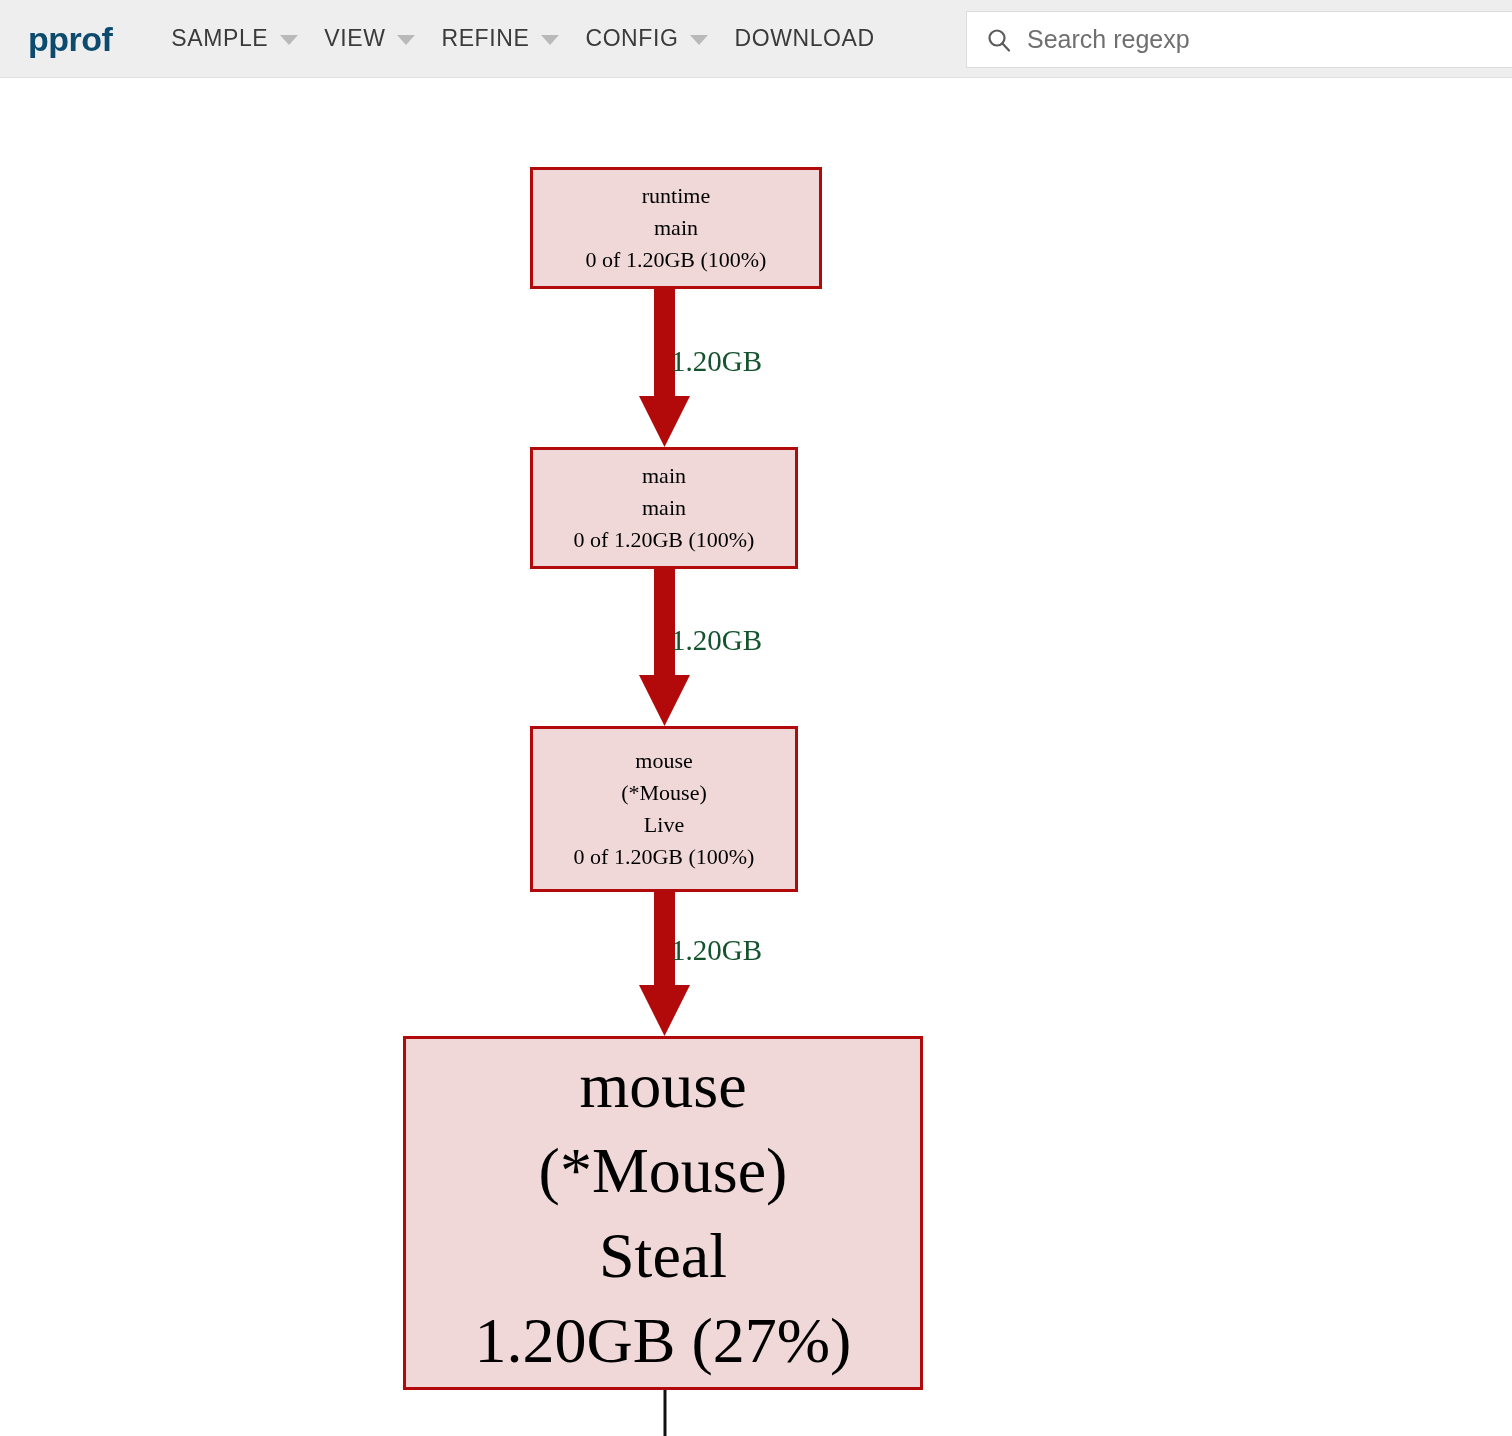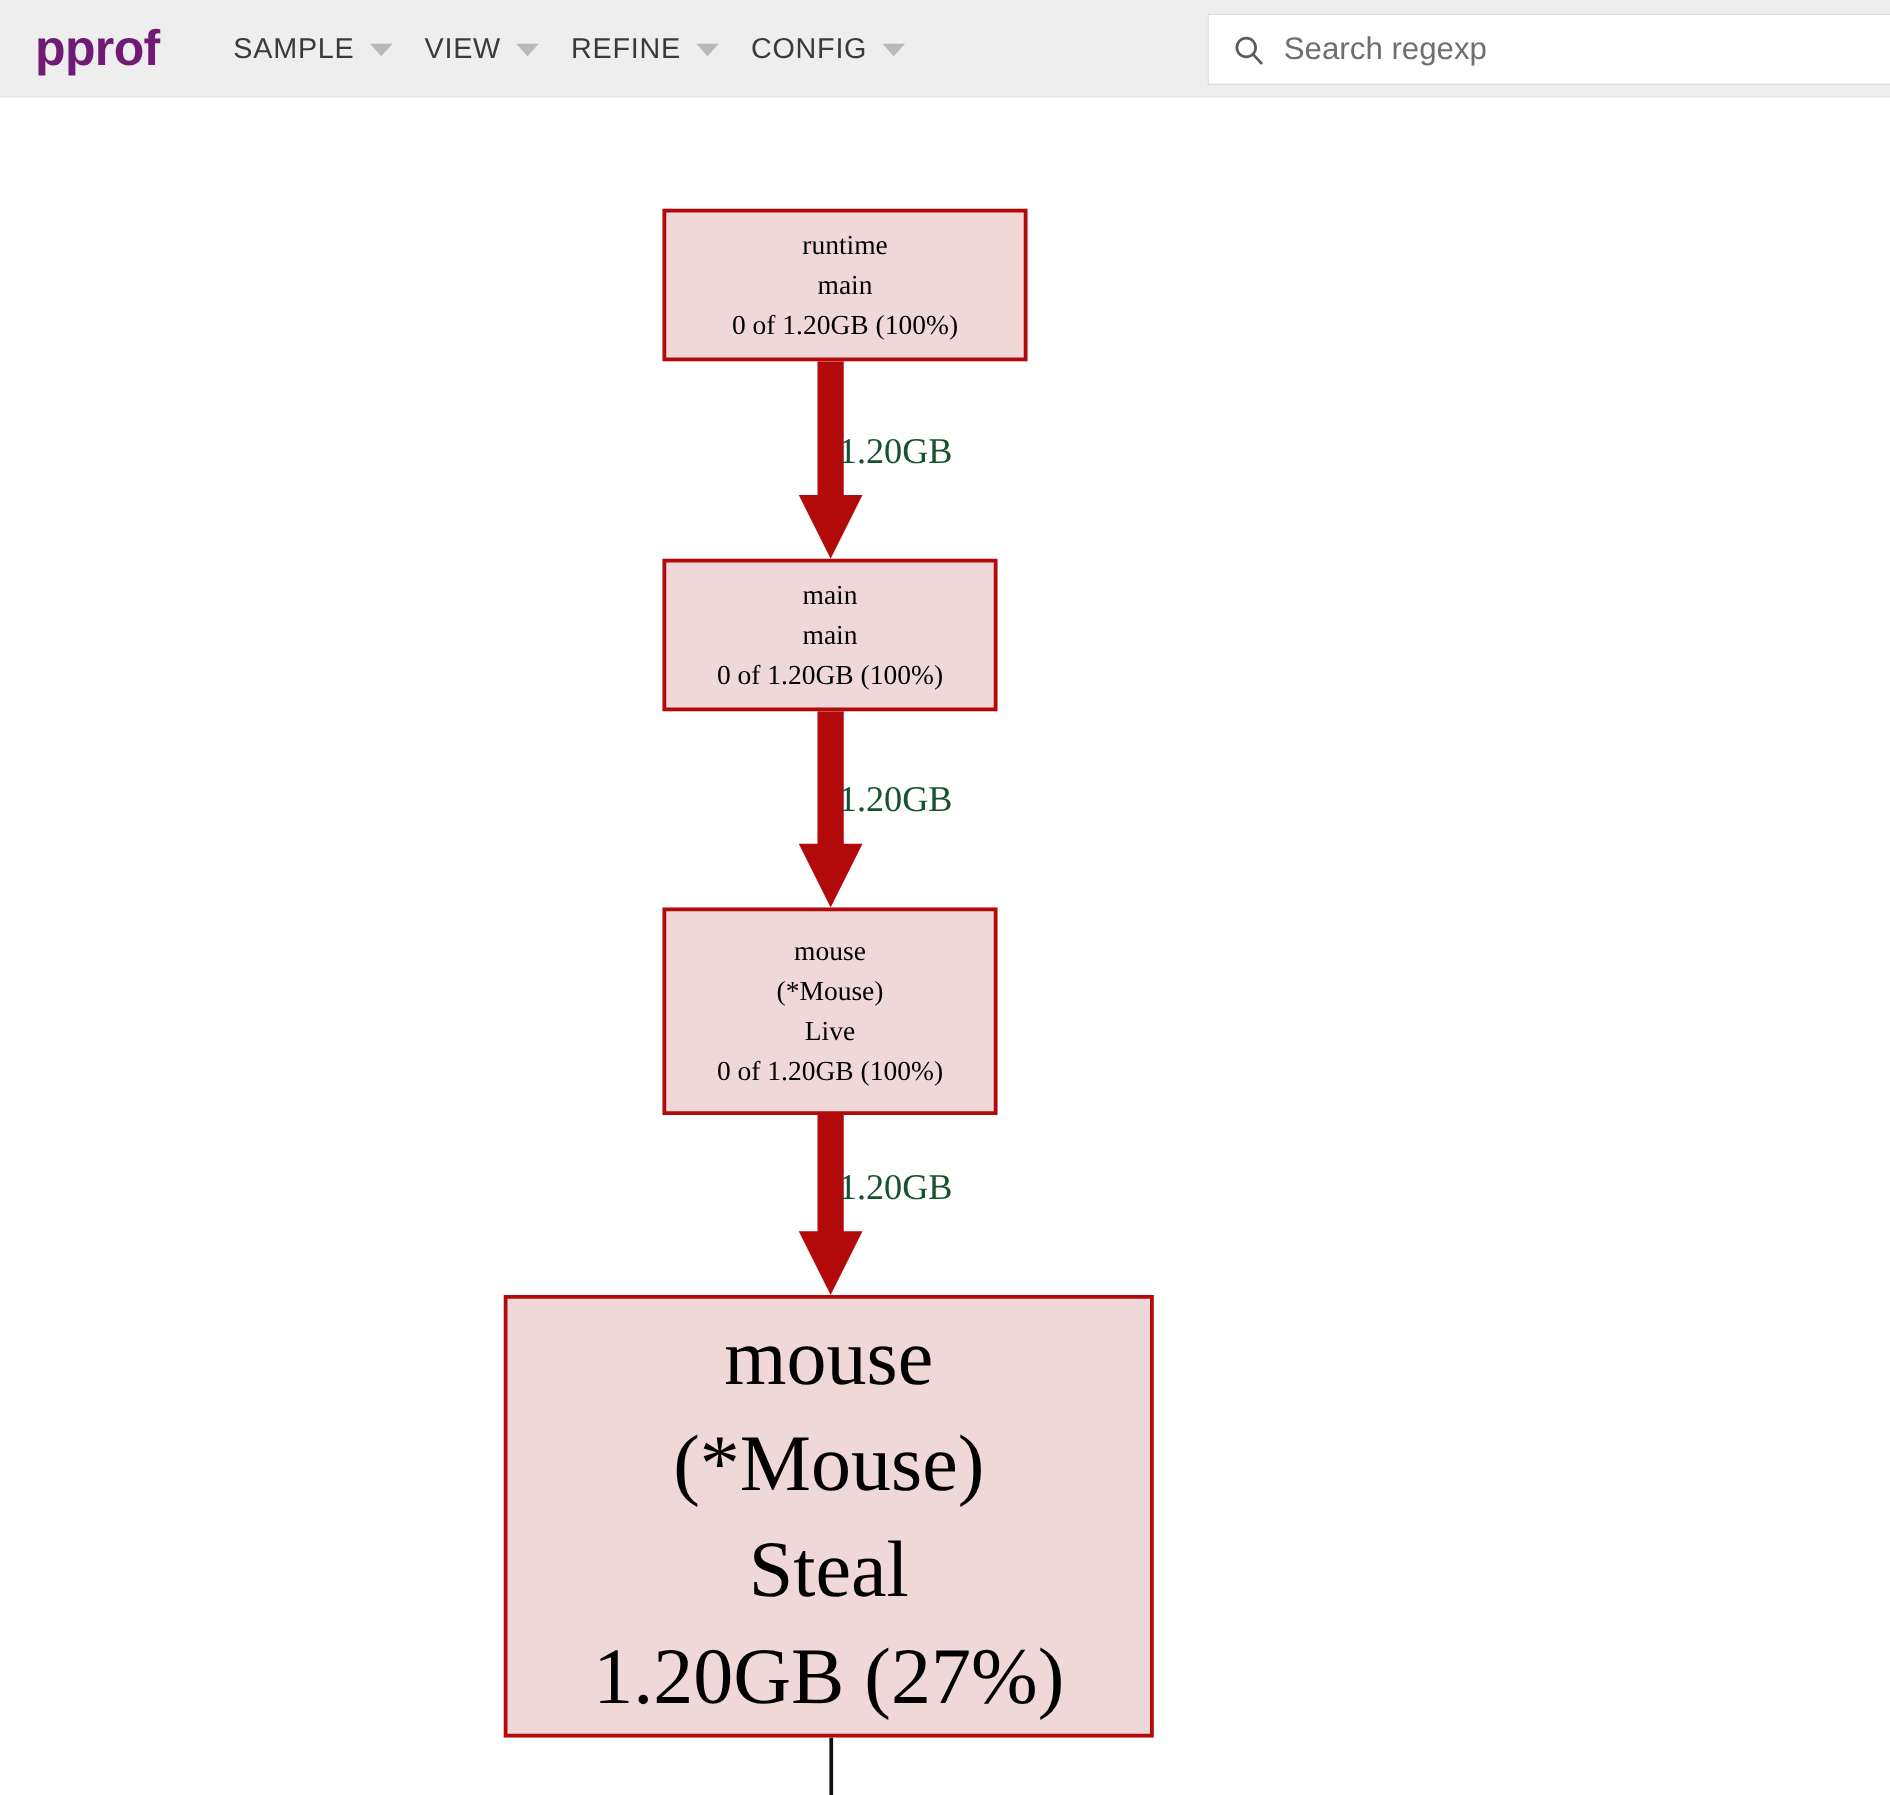--- a/index.html
+++ b/index.html
@@ -21,23 +21,23 @@
     left: 0; top: 0;
     width: 1512px;
     height: 78px;
     background: #eeeeee;
     border-bottom: 1px solid #e2e2e2;
     box-sizing: border-box;
     display: flex;
     align-items: center;
   }
   #brand {
-    font-size: 40px;
+    font-size: 34px;
     font-weight: bold;
-    color: #701a75;
+    color: #0c4a6e;
     letter-spacing: -0.5px;
     margin-left: 28px;
     margin-right: 46px;
     line-height: 1;
     user-select: none;
   }
   .menu-item {
     display: flex;
     align-items: center;
     height: 78px;
@@ -159,20 +159,23 @@
   <div class="menu-item">
     <span class="menu-label">REFINE</span>
     <span class="caret"></span>
   </div>
 
   <div class="menu-item">
     <span class="menu-label">CONFIG</span>
     <span class="caret"></span>
   </div>
 
+  <div class="menu-item">
+    <span class="menu-label">DOWNLOAD</span>
+  </div>
 
   <div id="search-wrap">
     <svg id="search-icon" width="28" height="28" viewBox="0 0 28 28">
       <circle cx="12" cy="12" r="7.5" fill="none" stroke="#5b5b5b" stroke-width="2.2"></circle>
       <line x1="17.5" y1="17.5" x2="24" y2="24.5" stroke="#5b5b5b" stroke-width="2.2" stroke-linecap="round"></line>
     </svg>
     <input id="search-input" type="text" placeholder="Search regexp" style="">
   </div>
 </div>
 

